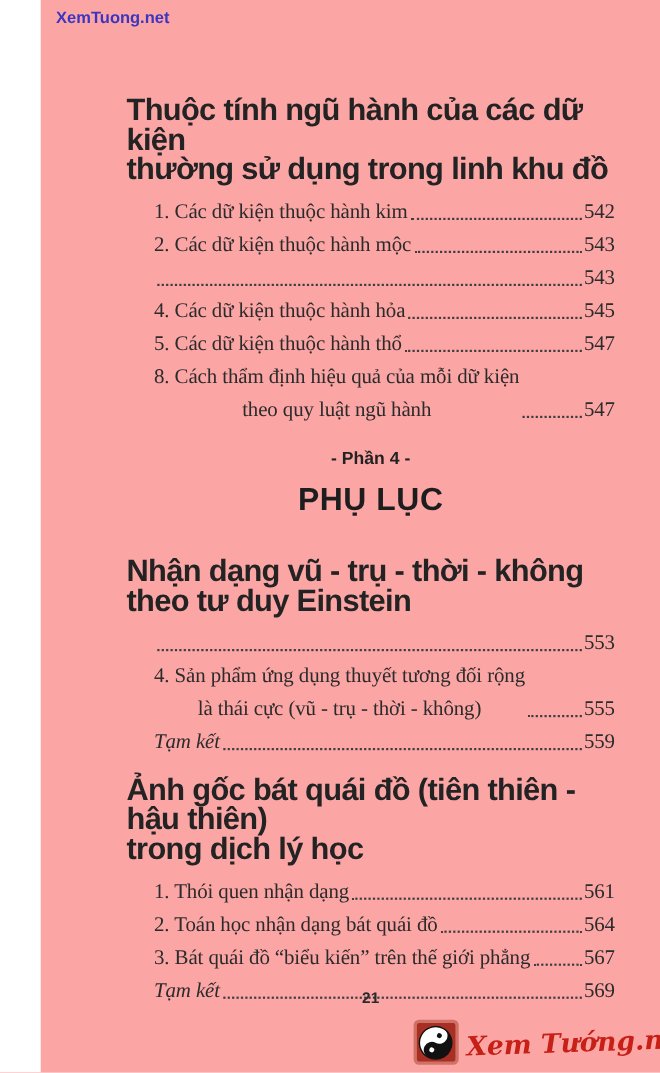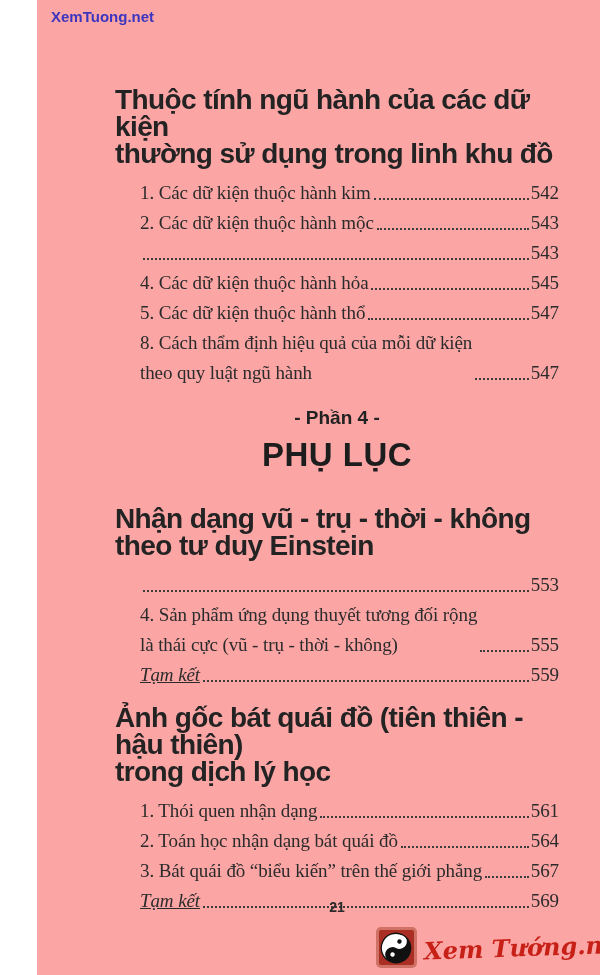--- a/index.html
+++ b/index.html
@@ -40,39 +40,39 @@
     white-space: pre-line;
   }
   .entries { margin-top: 11px; padding-left: 25px; }
   .toc-entry {
     display: flex; align-items: flex-end;
     font-family: "Liberation Serif", serif;
     font-size: 19px; line-height: 30px;
     letter-spacing: -0.1px;
     color: #2b2b2b;
   }
-  .entry-label { white-space: pre-line; }
+  .entry-label { white-space: pre-line; text-align: center; }
   .entry-leader {
     flex: 1 1 auto; min-width: 10px;
     border-bottom: 2px dotted #3d3d3d;
     margin: 0 2px 8px 3px;
   }
   .entry-page { flex: 0 0 auto; }
-  .is-italic .entry-label { font-style: italic; text-decoration: underline; }
+  .is-italic .entry-label { font-style: italic; }
 
   
   .part-divider { text-align: center; margin-top: 18px; }
   .part-label {
     font-family: "Liberation Sans", sans-serif;
-    font-weight: bold; font-size: 19px; line-height: 24px;
+    font-weight: bold; font-size: 16px; line-height: 24px;
     color: #222222;
   }
   .part-title {
     font-family: "Liberation Sans", sans-serif;
-    font-weight: bold; font-size: 33px; line-height: 32px;
+    font-weight: bold; font-size: 29px; line-height: 32px;
     letter-spacing: 0.5px;
     color: #1d1d1d;
     margin-top: 9px;
   }
   .sec-2 { margin-top: 34px; }
   .sec-3 { margin-top: 14px; }
 
   
   .page-number {
     position: absolute; top: 899px; left: 0; width: 600px;

